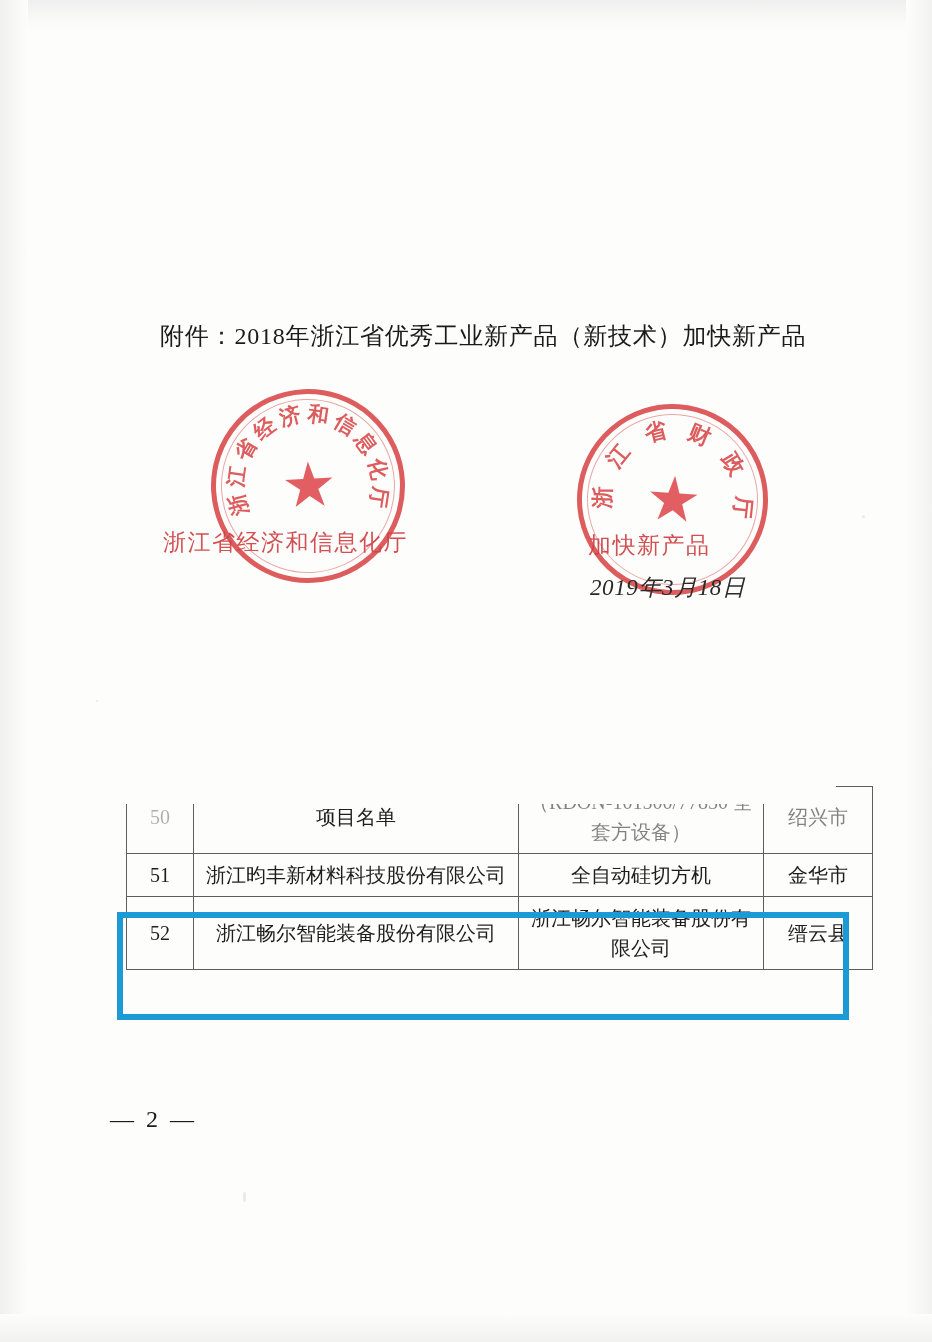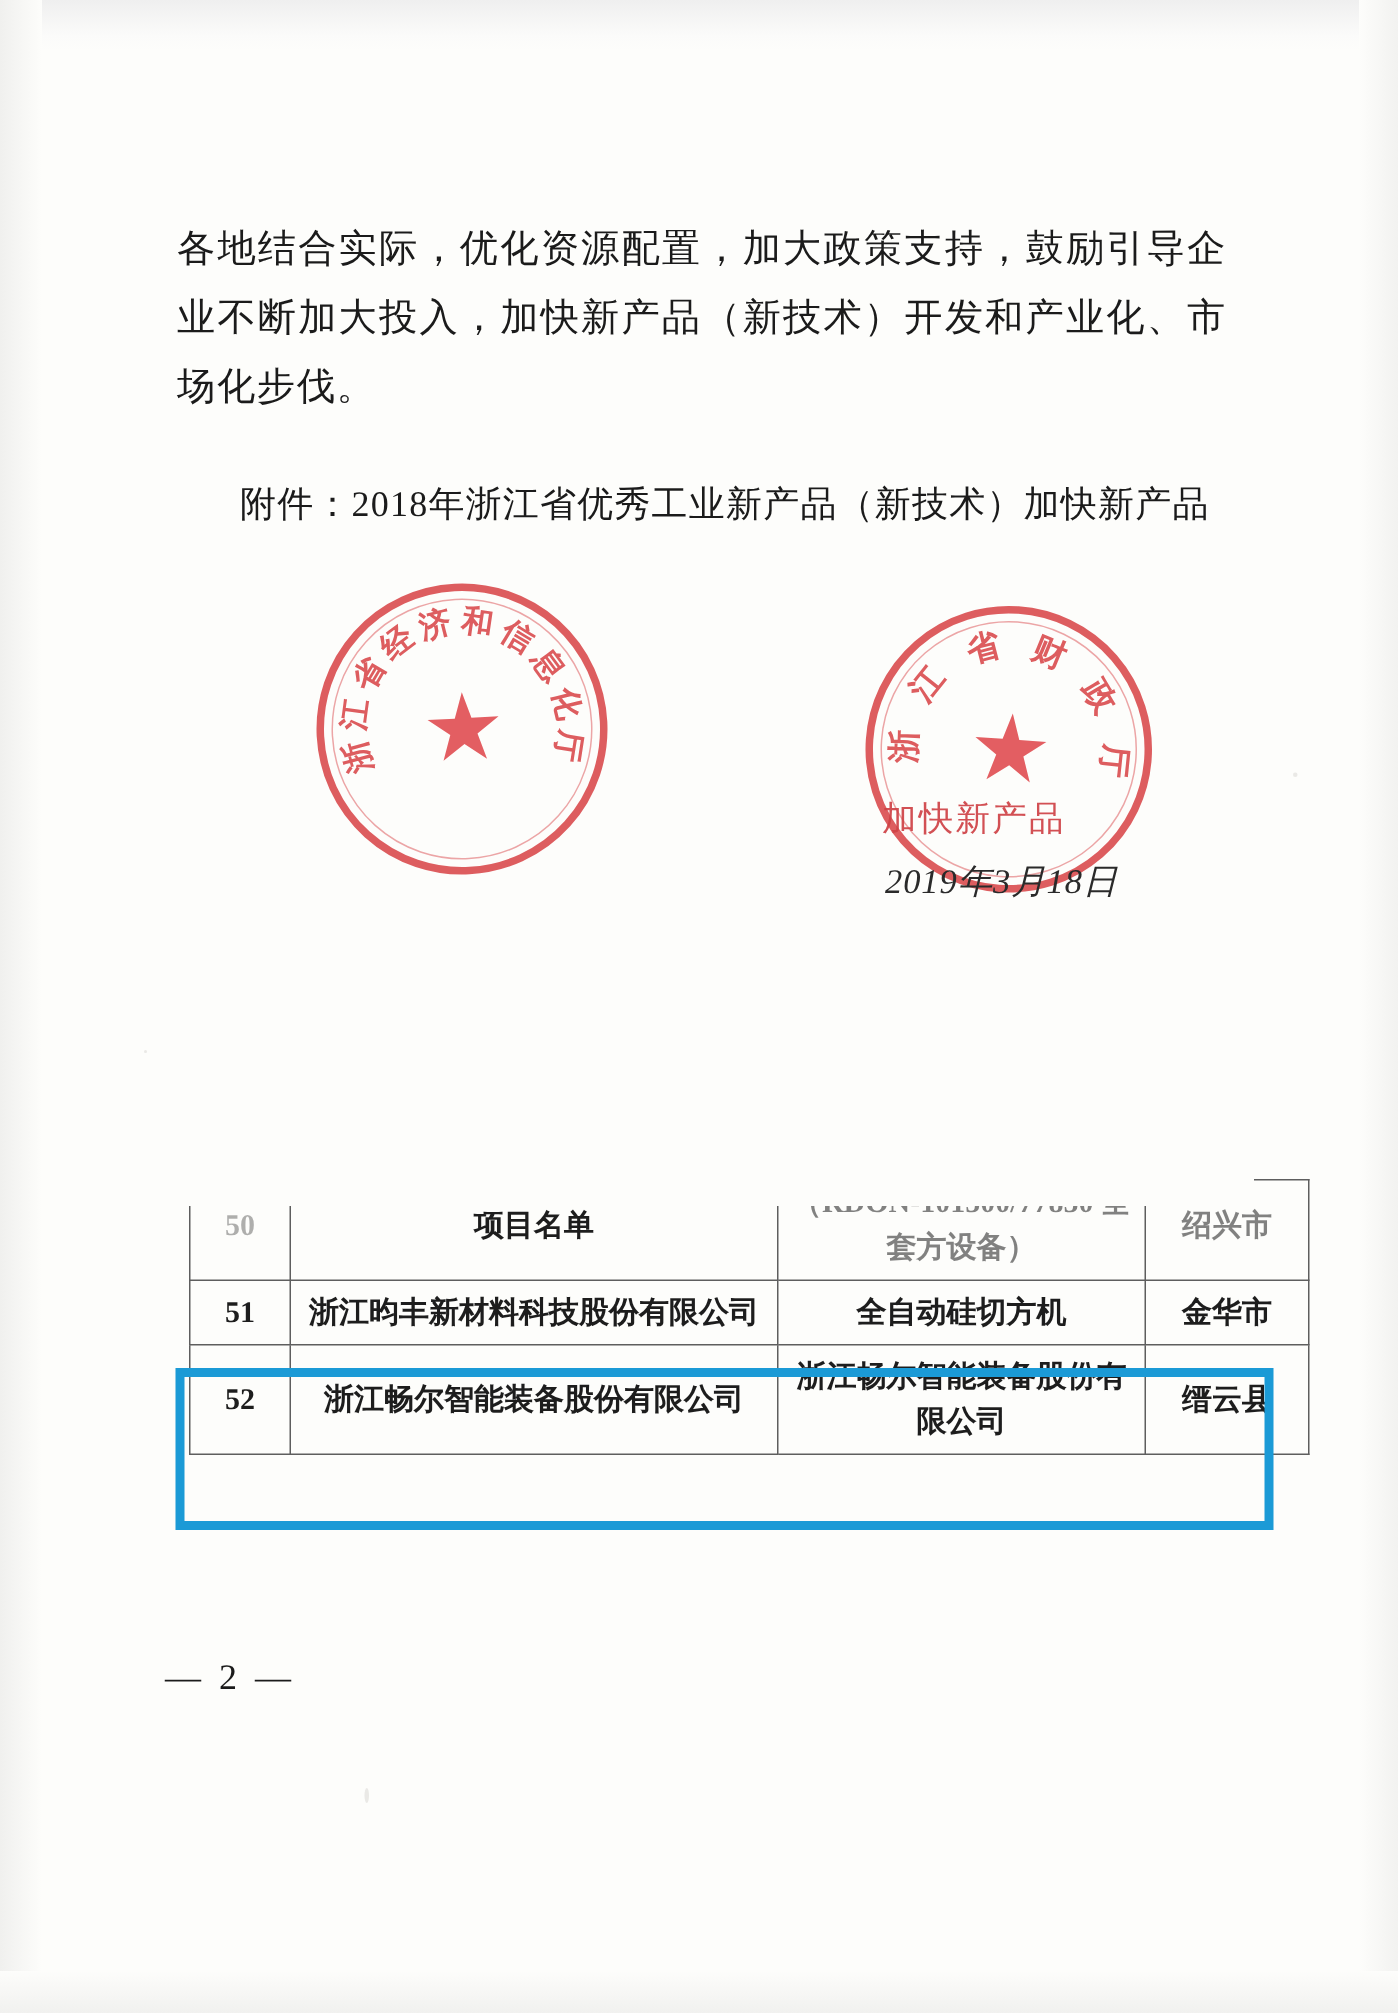--- a/index.html
+++ b/index.html
@@ -167,21 +167,20 @@
     white-space: nowrap;
     font-style: italic;
   }
 
   
   #table-wrap {
     position: absolute;
     left: 126px;
     top: 786px;
     width: 710px;
-    font-weight: bold;
   }
   table.doc-table {
     border-collapse: collapse;
     width: 710px;
     table-layout: fixed;
     color: #1d1d1d;
     font-size: 20px;
   }
   table.doc-table td {
     border: 1px solid #5e5e5e;
@@ -253,42 +252,40 @@
 
 <div id="page">
 
   <div class="paper-shade-left"></div>
   <div class="paper-shade-right"></div>
 
   <div class="speckle" style="left:243px; top:1192px; width:3px; height:10px;"></div>
   <div class="speckle" style="left:862px; top:515px; width:3px; height:3px;"></div>
   <div class="speckle" style="left:96px; top:700px; width:2px; height:2px;"></div>
 
-  <div id="body-text">
-    <p>各地结合实际，优化资源配置，加大政策支持，鼓励引导企业不断加大投入，加快新产品（新技术）开发和产业化、市场化步伐。</p>
-  </div>
 
   <div id="attachment-line">附件：2018年浙江省优秀工业新产品（新技术）加快新产品</div>
 
   <div class="seal" id="seal-left">
     <div class="seal-ring"></div>
     <div class="seal-arc-text" id="seal-left-arc">
         <span style="font-size: 21px; transform: translate(-70.4266px, 14.9696px) rotate(-102deg) translate(-50%, -50%);">浙</span>
         <span style="font-size: 21px; transform: translate(-70.7559px, -13.3268px) rotate(-79.3333deg) translate(-50%, -50%);">江</span>
         <span style="font-size: 21px; transform: translate(-60.1551px, -39.5646px) rotate(-56.6667deg) translate(-50%, -50%);">省</span>
         <span style="font-size: 21px; transform: translate(-40.2619px, -59.6907px) rotate(-34deg) translate(-50%, -50%);">经</span>
         <span style="font-size: 21px; transform: translate(-14.1492px, -70.596px) rotate(-11.3333deg) translate(-50%, -50%);">济</span>
         <span style="font-size: 21px; transform: translate(14.1492px, -70.596px) rotate(11.3333deg) translate(-50%, -50%);">和</span>
         <span style="font-size: 21px; transform: translate(40.2619px, -59.6907px) rotate(34deg) translate(-50%, -50%);">信</span>
         <span style="font-size: 21px; transform: translate(60.1551px, -39.5646px) rotate(56.6667deg) translate(-50%, -50%);">息</span>
         <span style="font-size: 21px; transform: translate(70.7559px, -13.3268px) rotate(79.3333deg) translate(-50%, -50%);">化</span>
         <span style="font-size: 21px; transform: translate(70.4266px, 14.9696px) rotate(102deg) translate(-50%, -50%);">厅</span>
       </div>
     <div class="seal-star">★</div>
   </div>
+  <div class="seal-label" id="seal-left-label">浙江省经济和信息化厅</div>
 
   <div class="seal" id="seal-right">
     <div class="seal-ring"></div>
     <div class="seal-arc-text" id="seal-right-arc">
         <span style="font-size: 22px; transform: translate(-69.9574px, 2.44296px) rotate(-92deg) translate(-50%, -50%);">浙</span>
         <span style="font-size: 22px; transform: translate(-57.4804px, -39.9499px) rotate(-55.2deg) translate(-50%, -50%);">江</span>
         <span style="font-size: 22px; transform: translate(-22.0954px, -66.4213px) rotate(-18.4deg) translate(-50%, -50%);">省</span>
         <span style="font-size: 22px; transform: translate(22.0954px, -66.4213px) rotate(18.4deg) translate(-50%, -50%);">财</span>
         <span style="font-size: 22px; transform: translate(57.4804px, -39.9499px) rotate(55.2deg) translate(-50%, -50%);">政</span>
         <span style="font-size: 22px; transform: translate(69.9574px, 2.44296px) rotate(92deg) translate(-50%, -50%);">厅</span>

